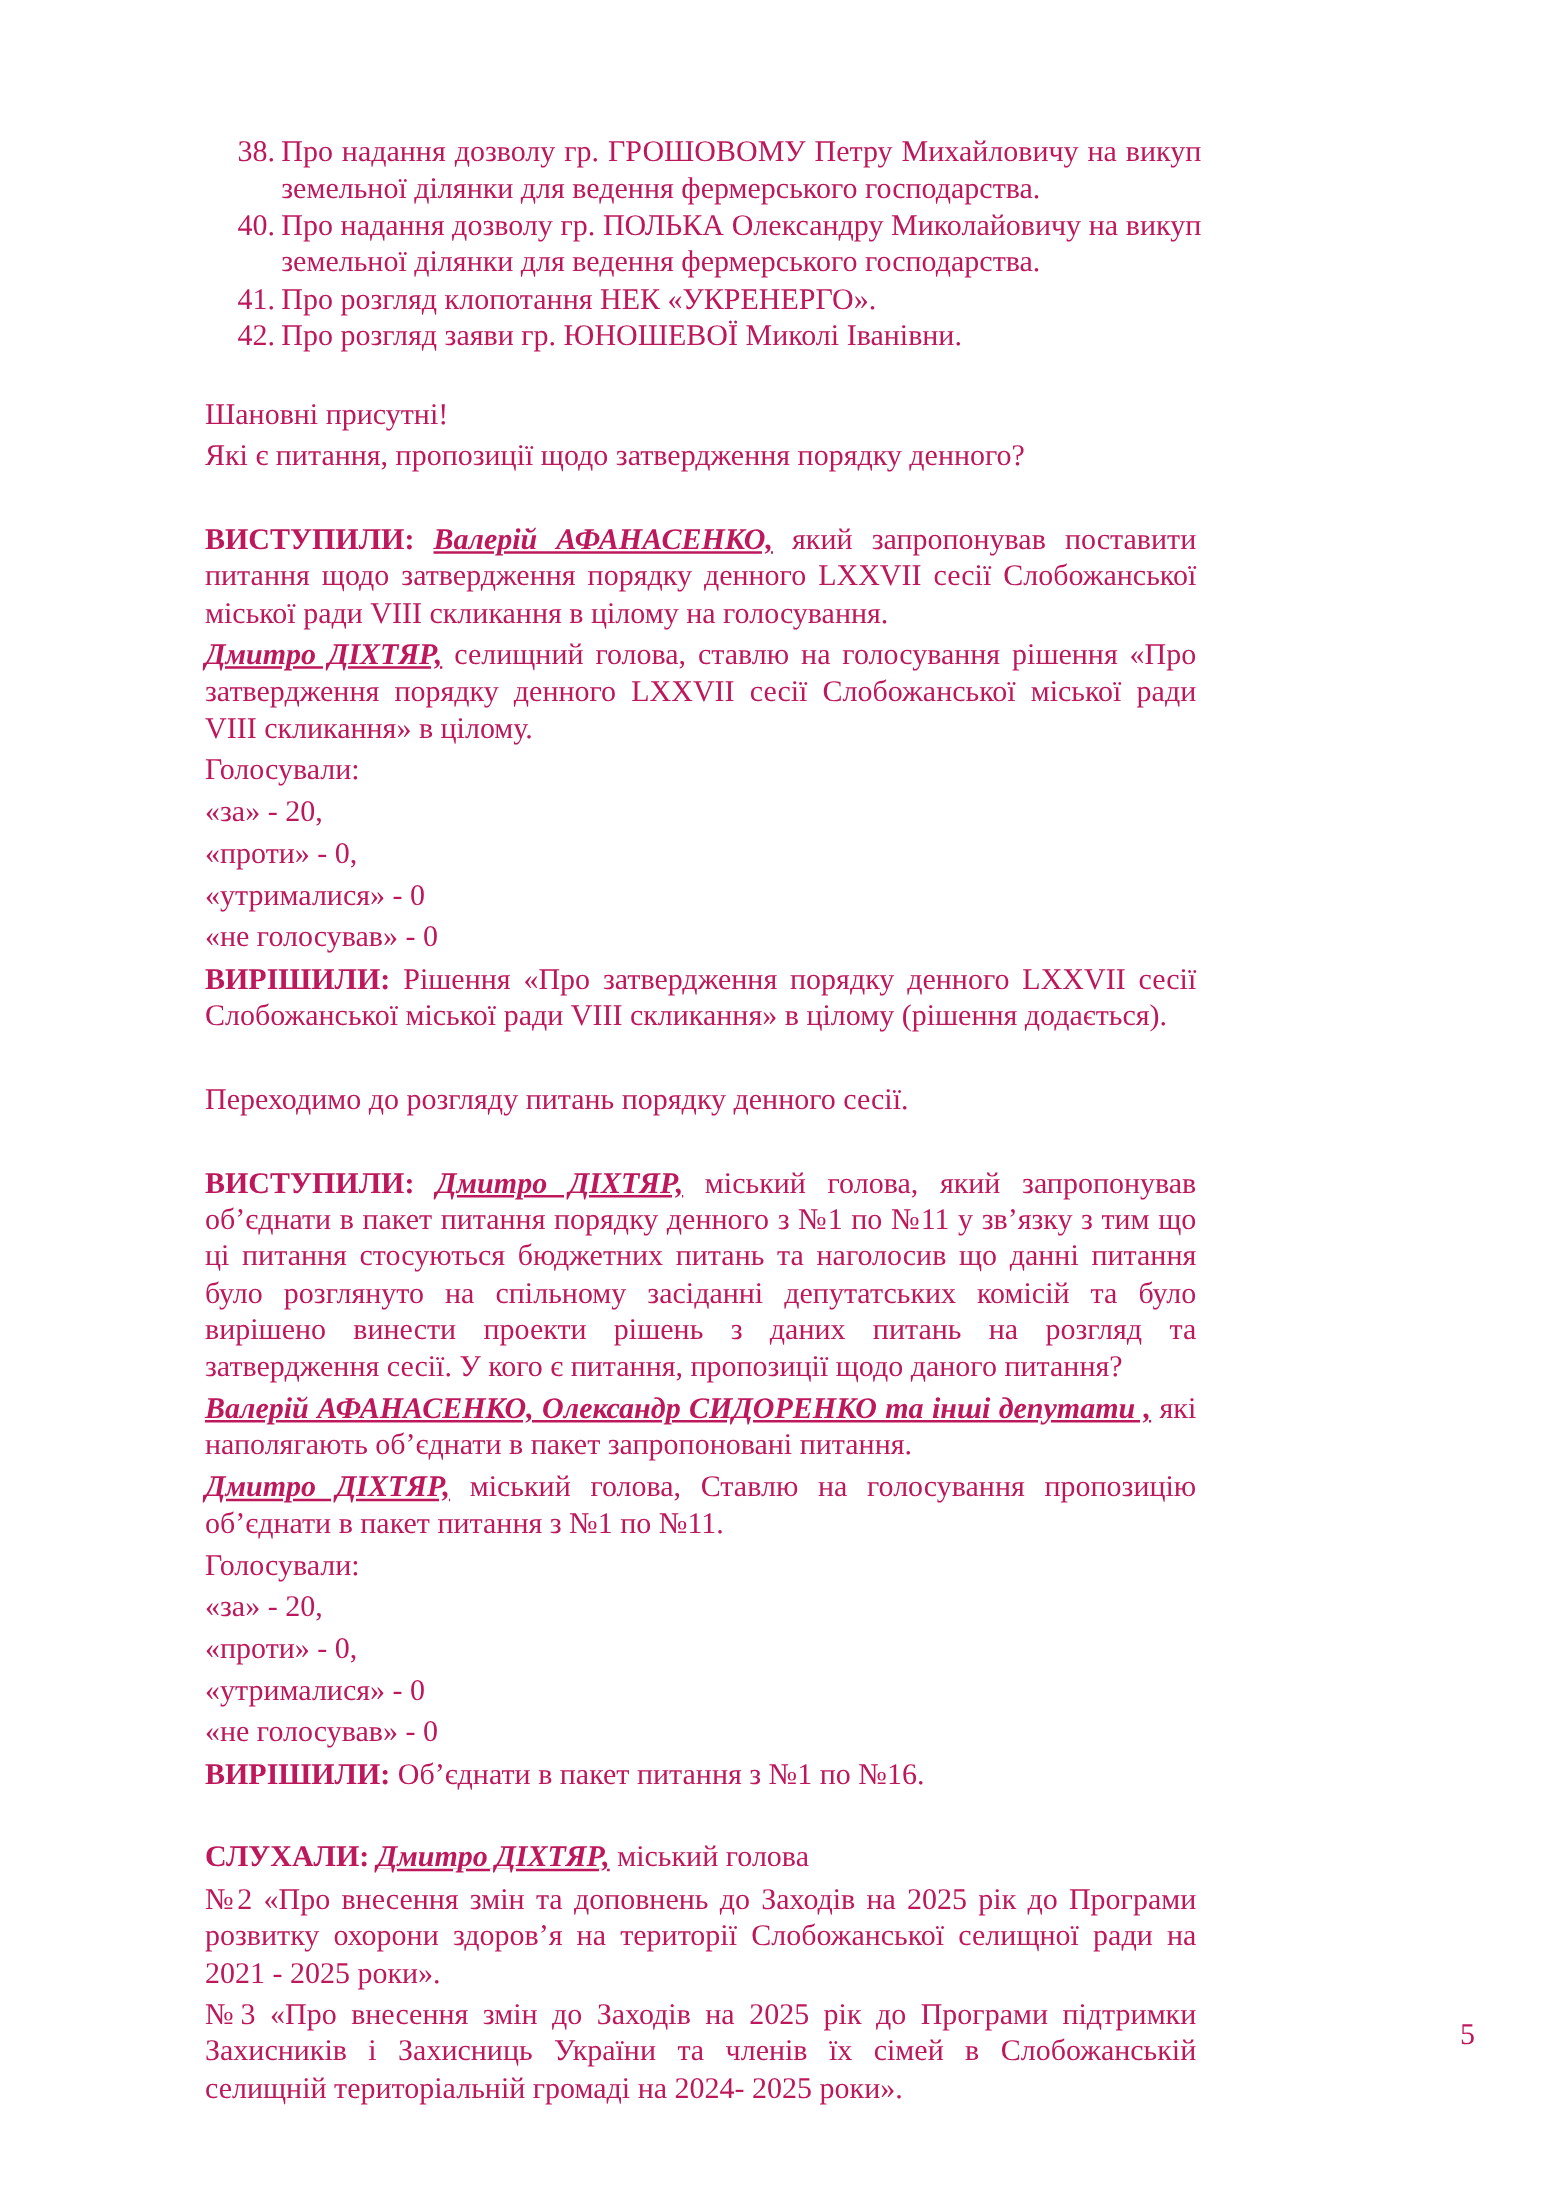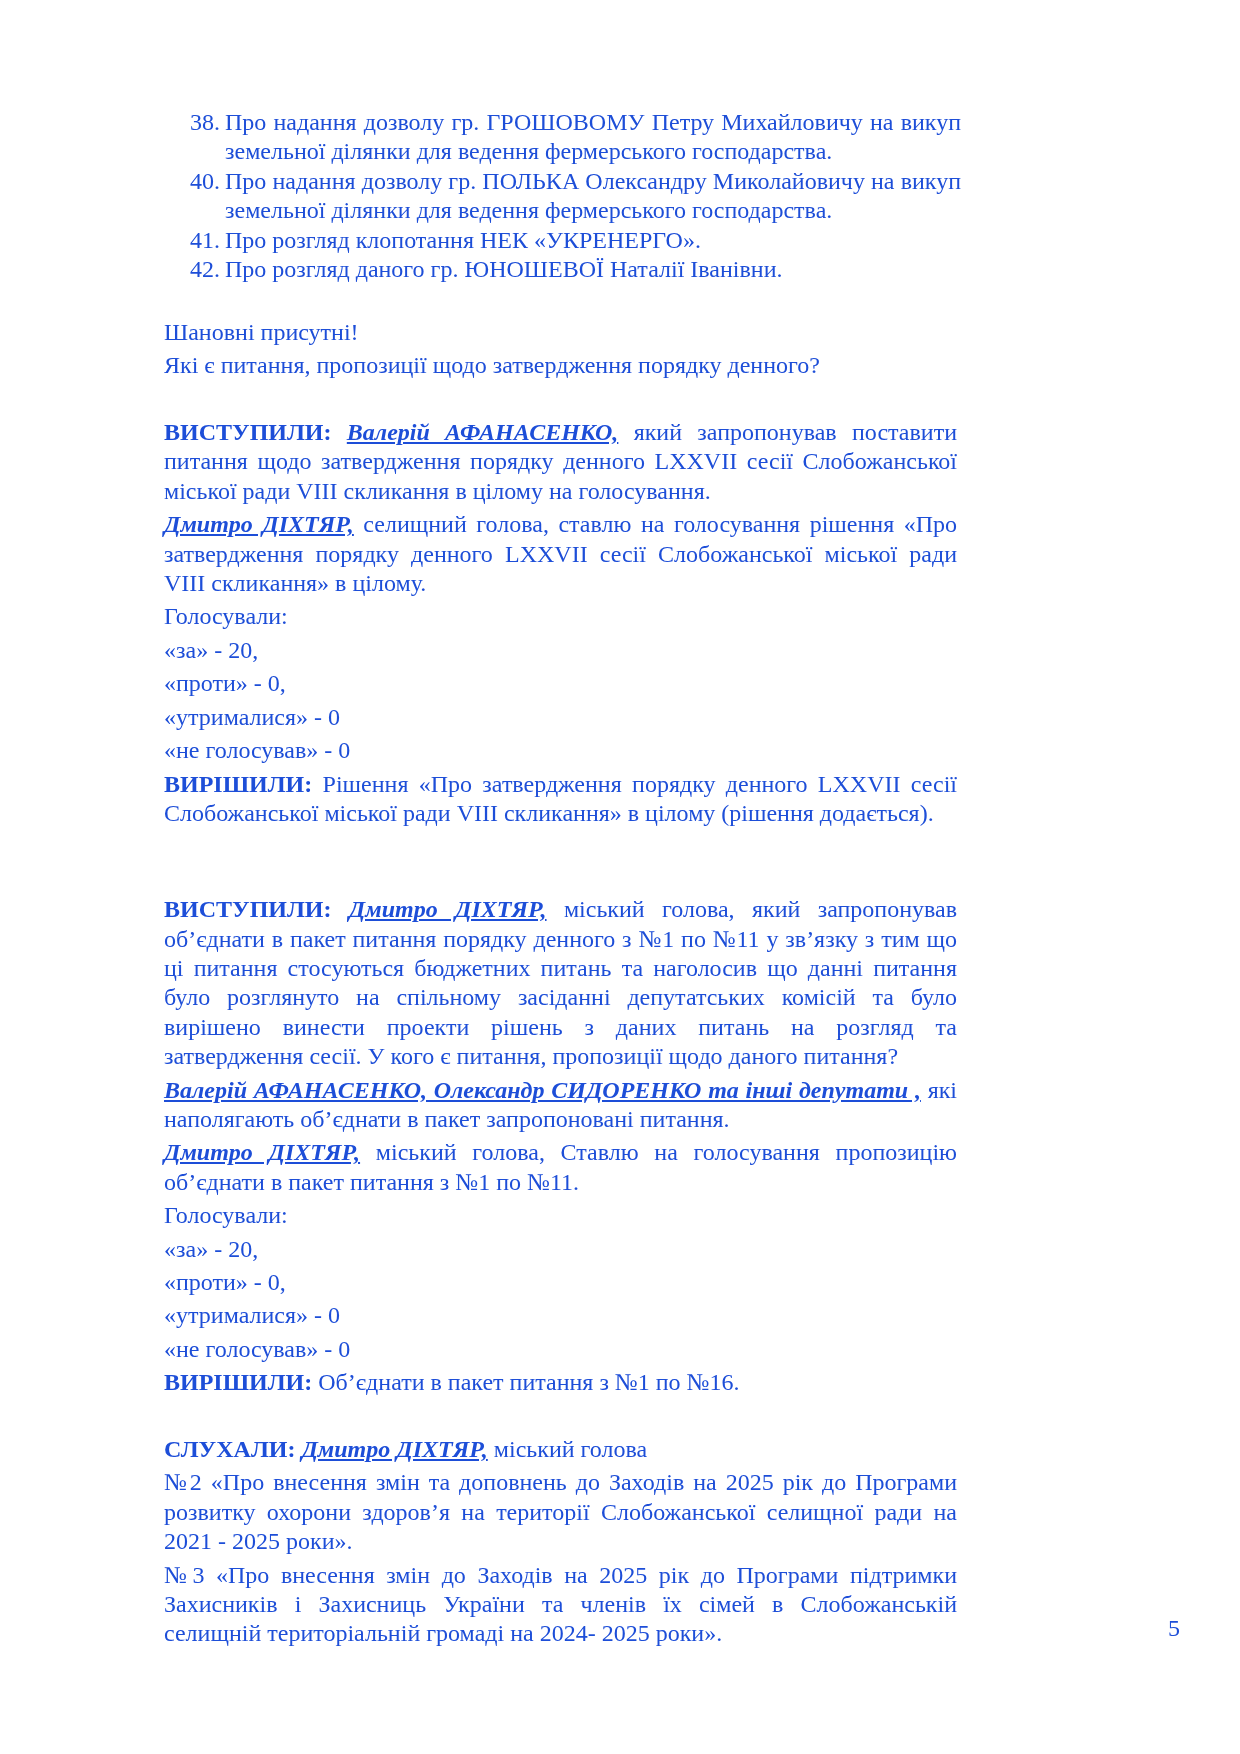--- a/index.html
+++ b/index.html
@@ -10,21 +10,21 @@
   body {
     width: 1240px;
     height: 1754px;
     overflow: hidden;
   }
   .page {
     position: relative;
     width: 1096px;
     height: 1754px;
     background: #ffffff;
-    color: #1d4ed8;
+    color: #be185d;
     font-family: "Liberation Serif", "DejaVu Serif", serif;
     font-size: 24px;
     line-height: 29.4px;
     box-sizing: border-box;
     padding: 108px 135px 2px 160px;
   }
   p {
     margin: 4px;
     padding: 0;
   }
@@ -56,21 +56,21 @@
 </style>
 </head>
 <body>
 
 <div class="page">
 
   <div>
     <div class="agenda-item"><span class="num">38.</span><span>Про надання дозволу гр. ГРОШОВОМУ Петру Михайловичу на викуп земельної ділянки для ведення фермерського господарства.</span></div>
     <div class="agenda-item"><span class="num">40.</span><span>Про надання дозволу гр. ПОЛЬКА Олександру Миколайовичу на викуп земельної ділянки для ведення фермерського господарства.</span></div>
     <div class="agenda-item"><span class="num">41.</span><span>Про розгляд клопотання НЕК «УКРЕНЕРГО».</span></div>
-    <div class="agenda-item"><span class="num">42.</span><span>Про розгляд даного гр. ЮНОШЕВОЇ Наталії Іванівни.</span></div>
+    <div class="agenda-item"><span class="num">42.</span><span>Про розгляд заяви гр. ЮНОШЕВОЇ Миколі Іванівни.</span></div>
   </div>
 
   <div class="gap"></div>
 
   <p>Шановні присутні!</p>
   <p>Які є питання, пропозиції щодо затвердження  порядку денного?</p>
 
   <div class="gap"></div>
 
   <p class="j"><span class="h">ВИСТУПИЛИ: </span><span class="name">Валерій АФАНАСЕНКО,</span><span> який запропонував поставити питання щодо затвердження порядку денного  LXXVII сесії Слобожанської міської ради VIII скликання в цілому на голосування.</span></p>
@@ -79,20 +79,21 @@
   <p>Голосували:</p>
   <p>«за» - 20,</p>
   <p>«проти» - 0,</p>
   <p>«утрималися» - 0</p>
   <p>«не голосував» - 0</p>
 
   <p class="j"><span class="h">ВИРІШИЛИ:</span><span> Рішення «Про затвердження порядку денного LXXVII сесії Слобожанської міської ради VIII скликання» в цілому (рішення додається).</span></p>
 
   <div class="gap"></div>
 
+  <p>Переходимо до розгляду питань порядку денного сесії.</p>
 
   <div class="gap"></div>
 
   <p class="j"><span class="h">ВИСТУПИЛИ: </span><span class="name">Дмитро ДІХТЯР,</span><span> міський голова, який запропонував об’єднати в пакет питання порядку денного з №1 по №11 у зв’язку з тим що ці питання стосуються бюджетних питань та наголосив що данні питання було розглянуто на спільному засіданні депутатських комісій та було вирішено винести проекти рішень з даних питань на розгляд та затвердження сесії. У кого є питання, пропозиції щодо даного питання?</span></p>
   <p class="j"><span class="name">Валерій АФАНАСЕНКО, Олександр СИДОРЕНКО та інші депутати ,</span><span> які наполягають об’єднати в пакет запропоновані питання.</span></p>
   <p class="j"><span class="name">Дмитро ДІХТЯР,</span><span> міський голова, Ставлю на голосування пропозицію об’єднати в пакет питання з №1 по №11.</span></p>
 
   <p>Голосували:</p>
   <p>«за» - 20,</p>
   <p>«проти» - 0,</p>

